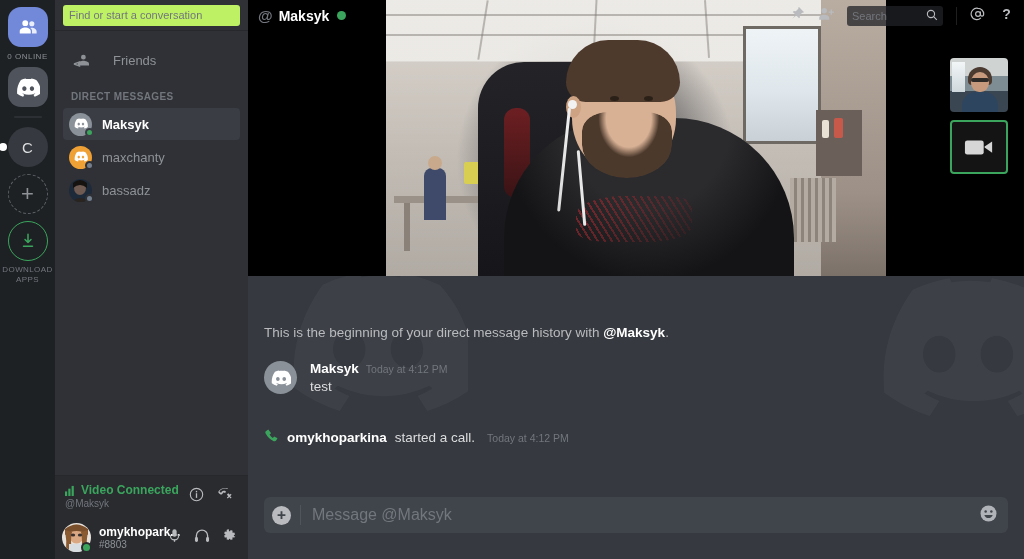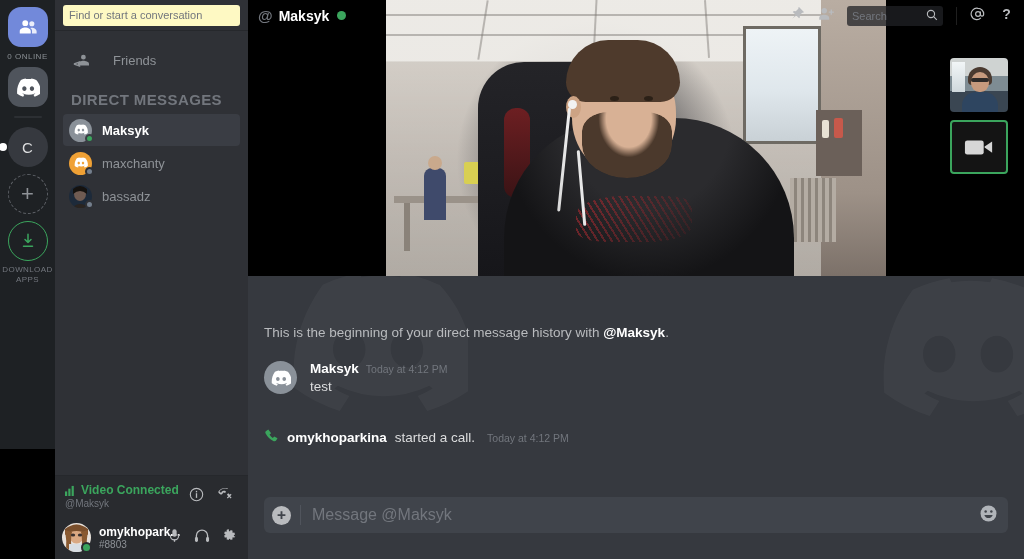--- a/index.html
+++ b/index.html
@@ -6,21 +6,21 @@
   html, body {
     width: 1024px; height: 559px;
     background: #000;
     font-family: "Liberation Sans", "DejaVu Sans", sans-serif;
     overflow: hidden;
   }
   .app { position: relative; width: 1024px; height: 559px; display: flex; }
 
   
   .rail {
-    width: 55px; height: 449px; background: #1e2124;
+    width: 55px; height: 559px; background: #1e2124;
     display: flex; flex-direction: column; align-items: center;
     padding-top: 7px; flex: 0 0 55px; position: relative;
   }
   .rail-friends {
     width: 40px; height: 40px; border-radius: 13px; background: #7289da;
     display: flex; align-items: center; justify-content: center;
   }
   .rail-online {
     font-size: 8px; color: #8a8f94; letter-spacing: .5px;
     margin-top: 5px; margin-bottom: 6px; font-weight: 500;
@@ -56,33 +56,33 @@
   
   .sidebar {
     width: 193px; flex: 0 0 193px; height: 559px; background: #2f3136;
     display: flex; flex-direction: column; position: relative;
   }
   .sb-search {
     height: 31px; background: #2f3136; display: flex; align-items: center;
     padding: 0 8px; border-bottom: 1px solid #26282c; flex: 0 0 31px;
   }
   .sb-search-box {
-    width: 100%; height: 21px; background: #fef9c3; border-radius: 3px;
+    width: 100%; height: 21px; background: #bef264; border-radius: 3px;
     display: flex; align-items: center; padding: 0 6px;
     font-size: 11px; color: #72767d;
   }
   .sb-list { flex: 1; overflow: hidden; padding-top: 14px; }
   .sb-friends {
     display: flex; align-items: center; height: 30px; margin: 0 8px;
     border-radius: 4px; padding: 0 8px; color: #8e9297; font-size: 13px;
   }
   .sb-friends .ico { width: 22px; display: flex; align-items: center; }
   .sb-friends .lbl { margin-left: 20px; }
   .sb-header {
-    font-size: 15px; color: #72767d; font-weight: bold; letter-spacing: .4px;
+    font-size: 10px; color: #72767d; font-weight: bold; letter-spacing: .4px;
     padding: 16px 16px 5px 16px;
   }
   .dm {
     display: flex; align-items: center; height: 32px; margin: 1px 8px;
     border-radius: 4px; padding: 0 6px;
   }
   .dm.active { background: #3a3d44; }
   .dm-av-wrap { position: relative; width: 23px; height: 23px; flex: 0 0 23px; }
   .dm-dot {
     position: absolute; right: -2px; bottom: -1px; width: 9px; height: 9px;

